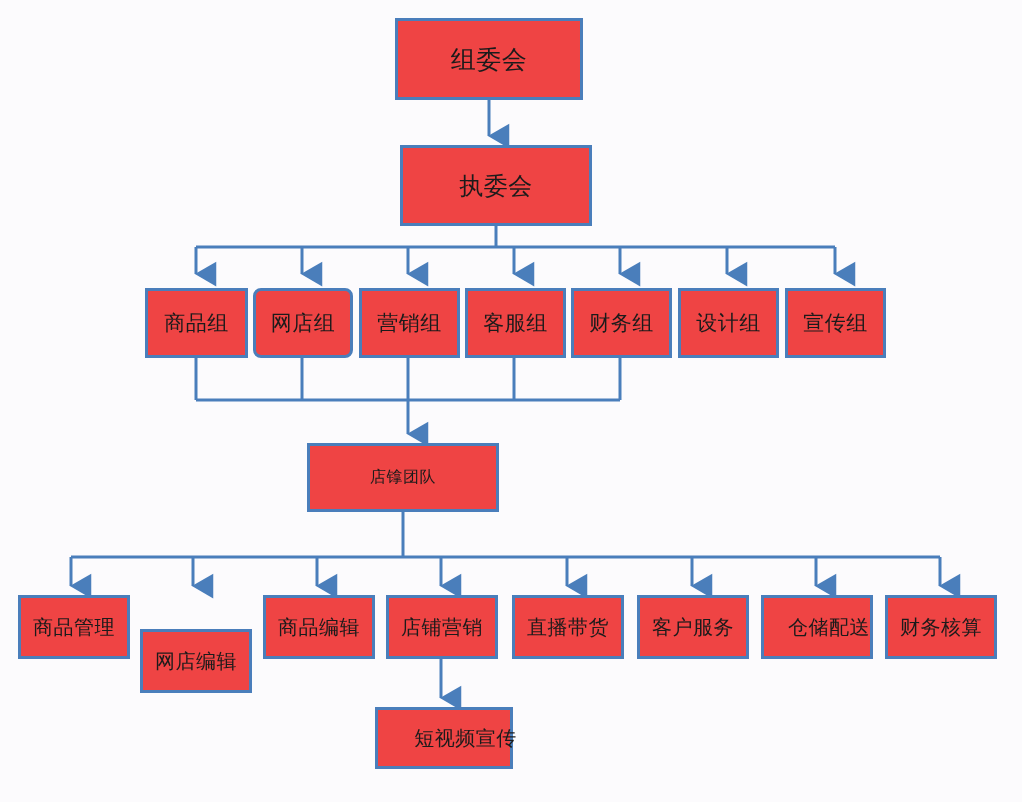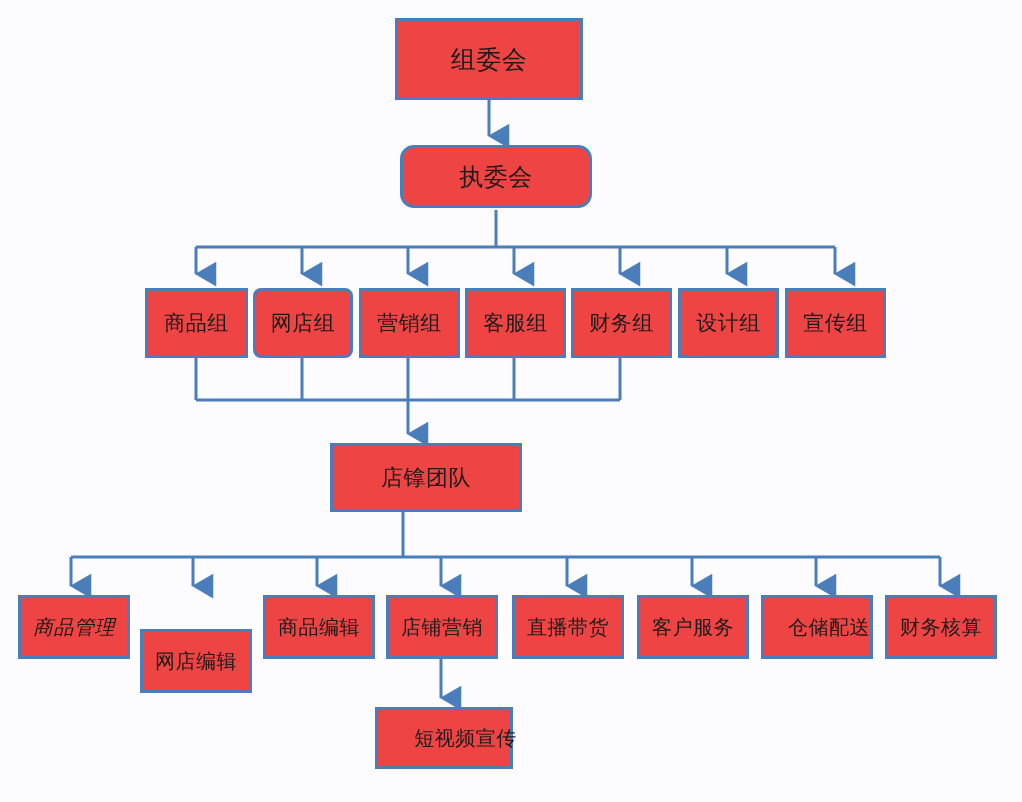--- a/index.html
+++ b/index.html
@@ -32,21 +32,21 @@
     align-items: center;
     justify-content: center;
     color: #1b1b1b;
     letter-spacing: 0.5px;
     white-space: nowrap;
     font-weight: 400;
   }
   .lvl1 { font-size: 25px; }
   .lvl2 { font-size: 24px; }
   .lvl3 { font-size: 21px; }
-  .lvl4 { font-size: 22px; margin-left: 23px; }
+  .lvl4 { font-size: 16px; }
   .lvl5 { font-size: 20px; }
   .lvl6 { font-size: 20px; padding-left: 43px; }
 </style>
 </head>
 <body>
 
 <div id="canvas">
 
   <svg id="edges" viewBox="0 0 1022 802" xmlns="http://www.w3.org/2000/svg">
     <defs>
@@ -90,21 +90,21 @@
       <path d="M 940 557 L 940 586" marker-end="url(#arrow)"></path>
 
       <path d="M 441 659 L 441 698" marker-end="url(#arrow)"></path>
     </g>
   </svg>
 
   <div class="node lvl1" style="left:395px; top:18px; width:188px; height:82px;">
     <span>组委会</span>
   </div>
 
-  <div class="node lvl2" style="left:400px; top:145px; width:192px; height:63px;border-radius:14px;">
+  <div class="node lvl2" style="left:400px; top:145px; width:192px; height:81px;">
     <span>执委会</span>
   </div>
 
   <div class="node lvl3" style="left:145px; top:288px; width:103px; height:70px;">
     <span>商品组</span>
   </div>
   <div class="node lvl3" style="left:253px; top:288px; width:100px; height:70px;border-radius:8px;">
     <span>网店组</span>
   </div>
   <div class="node lvl3" style="left:359px; top:288px; width:101px; height:70px;">
@@ -120,21 +120,21 @@
     <span>设计组</span>
   </div>
   <div class="node lvl3" style="left:785px; top:288px; width:101px; height:70px;">
     <span>宣传组</span>
   </div>
 
   <div class="node lvl4" style="left:307px; top:443px; width:192px; height:69px;">
     <span>店镎团队</span>
   </div>
 
-  <div class="node lvl5" style="left:18px; top:595px; width:112px; height:64px;font-style:italic;">
+  <div class="node lvl5" style="left:18px; top:595px; width:112px; height:64px;">
     <span>商品管理</span>
   </div>
   <div class="node lvl5" style="left:140px; top:629px; width:112px; height:64px;text-align:right;">
     <span>网店编辑</span>
   </div>
   <div class="node lvl5" style="left:263px; top:595px; width:112px; height:64px;">
     <span>商品编辑</span>
   </div>
   <div class="node lvl5" style="left:386px; top:595px; width:112px; height:64px;">
     <span>店铺营销</span>

